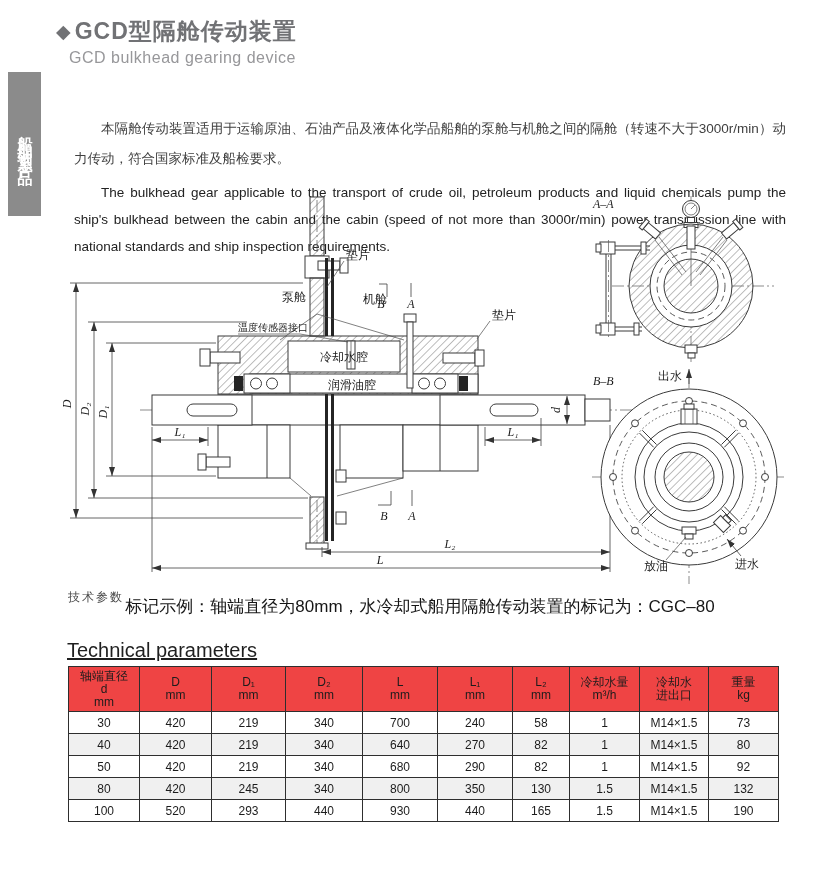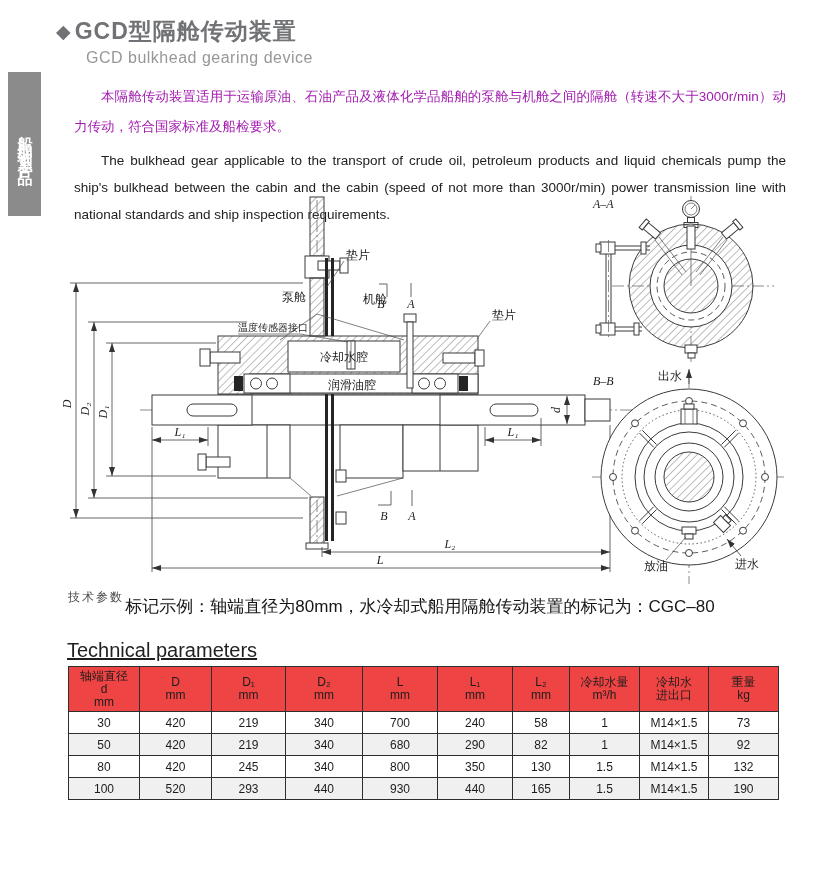--- a/index.html
+++ b/index.html
@@ -1,27 +1,27 @@
 <!DOCTYPE html>
 <html><head>
 <meta charset="utf-8">
 <style>
   html,body{margin:0;padding:0;background:#fff;}
   .page{position:relative;width:840px;height:890px;background:#ffffff;overflow:hidden;
         font-family:"Liberation Sans","DejaVu Sans",sans-serif;color:#1c1c1c;}
   .title{position:absolute;left:56px;top:16px;display:flex;align-items:center;gap:3px;
          font-size:23px;font-weight:bold;color:#717275;letter-spacing:1px;}
   .title .diamond{font-size:19px;line-height:1;color:#717275;}
-  .subtitle{position:absolute;left:86px;top:49px;font-size:16px;color:#97979a;letter-spacing:.5px;}
+  .subtitle{position:absolute;left:69px;top:49px;font-size:16px;color:#97979a;letter-spacing:.5px;}
   .side-tab{position:absolute;left:8px;top:72px;width:33px;height:144px;background:#8b8b8b;
             color:#fff;writing-mode:vertical-rl;text-orientation:upright;font-size:15px;font-weight:bold;
             letter-spacing:7px;display:flex;align-items:center;justify-content:center;padding-top:2px;box-sizing:border-box;}
   .intro{position:absolute;left:74px;top:82px;width:712px;}
   .intro p{margin:0;text-align:justify;text-indent:2em;}
-  .intro .cn{font-size:13.5px;line-height:30px;color:#a21caf;}
+  .intro .cn{font-size:13.5px;line-height:30px;color:#404040;margin-top:32px;}
   .intro .en{font-size:13.5px;line-height:27px;color:#222;margin-top:5px;}
   .drawing{position:absolute;left:0;top:193px;}
   .caption{position:absolute;left:0;top:595px;width:840px;text-align:center;font-size:17px;color:#161616;}
   .h-cn{position:absolute;left:68px;top:589px;font-size:12px;color:#4a4a4a;letter-spacing:2px;}
   .h-en{position:absolute;left:67px;top:639px;font-size:20px;color:#1f1f1f;text-decoration:underline;}
   table.params{position:absolute;left:68px;top:666px;width:711px;border-collapse:collapse;table-layout:fixed;}
   table.params th,table.params td{border:1px solid #2e2e2e;text-align:center;vertical-align:middle;
     font-size:12px;padding:0;overflow:hidden;}
   table.params th{background:#ef4444;font-weight:normal;line-height:13px;height:44px;}
   table.params td{height:21px;}
@@ -326,20 +326,32 @@
           <td>219</td>
           <td>340</td>
           <td>700</td>
           <td>240</td>
           <td>58</td>
           <td>1</td>
           <td>M14×1.5</td>
           <td>73</td>
         </tr>
         <tr>
+          <td>40</td>
+          <td>420</td>
+          <td>219</td>
+          <td>340</td>
+          <td>640</td>
+          <td>270</td>
+          <td>82</td>
+          <td>1</td>
+          <td>M14×1.5</td>
+          <td>80</td>
+        </tr>
+        <tr>
           <td>50</td>
           <td>420</td>
           <td>219</td>
           <td>340</td>
           <td>680</td>
           <td>290</td>
           <td>82</td>
           <td>1</td>
           <td>M14×1.5</td>
           <td>92</td>

